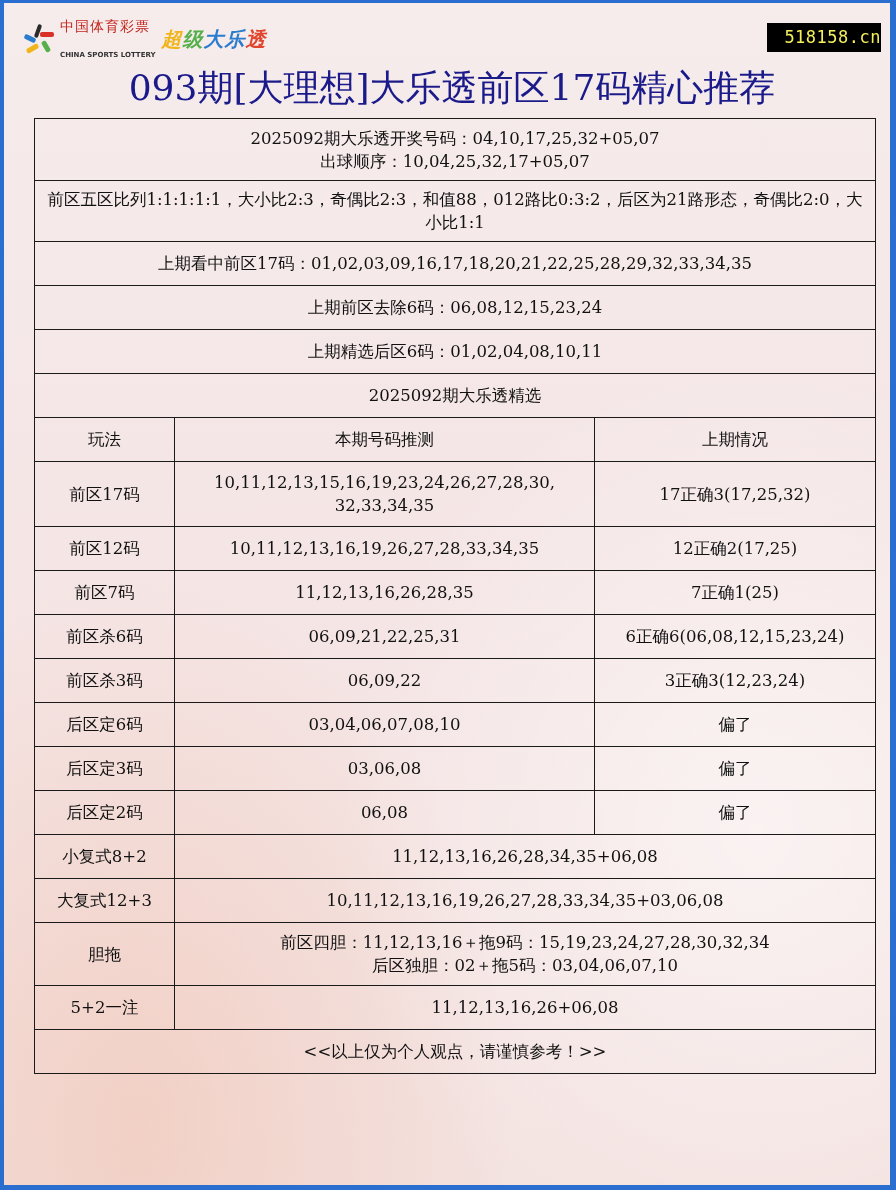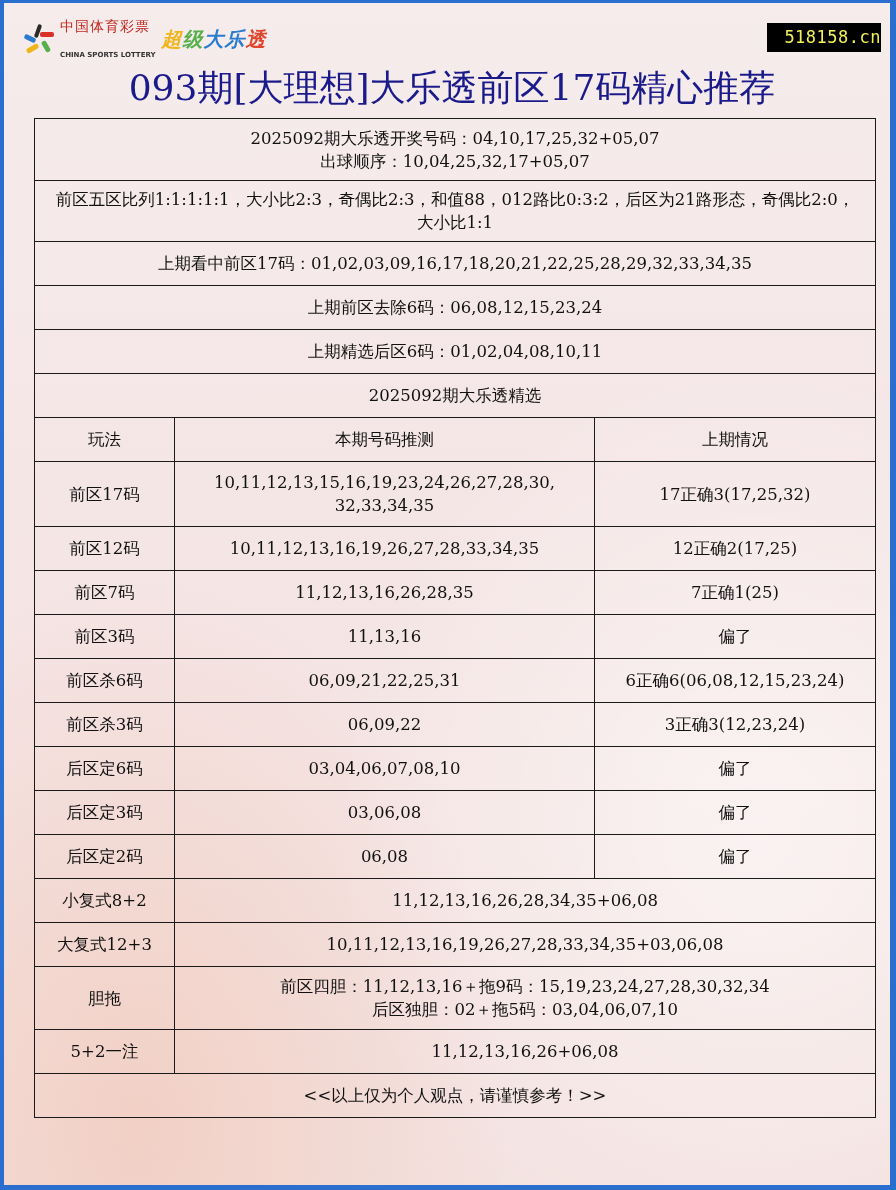--- a/index.html
+++ b/index.html
@@ -36,21 +36,21 @@
     position: absolute; left: 0; top: 62px; width: 896px; text-align: center;
     font-size: 36px; color: #1a1a8a; line-height: 46px; letter-spacing: 0px;
   }
   table.main {
     position: absolute; left: 30px; top: 115px; width: 841px;
     border-collapse: collapse; table-layout: fixed;
     font-family: "DejaVu Serif", serif; font-size: 16.5px; color: #111;
   }
   table.main td {
     border: 1.3px solid #1a1a1a; text-align: center; vertical-align: middle;
-    padding: 0 16px; line-height: 23px; margin-top: 26px;
+    padding: 0 8px; line-height: 23px; margin-top: 26px;
   }
   .r-draw td { height: 61px; }
   .r-analysis td { height: 60px; text-align: left; padding-left: 4px; }
   .r-std td { height: 43px; }
   .r-tall td { height: 64px; }
   .r-dan td { height: 62px; }
   td.left { text-align: left; padding-left: 3px; }
   .line { display: block; }
 </style>
 </head>
@@ -124,25 +124,20 @@
       <td>前区12码</td>
       <td>10,11,12,13,16,19,26,27,28,33,34,35</td>
       <td>12正确2(17,25)</td>
     </tr>
     <tr class="r-std">
       <td>前区7码</td>
       <td>11,12,13,16,26,28,35</td>
       <td>7正确1(25)</td>
     </tr>
     <tr class="r-std">
-      <td>前区3码</td>
-      <td>11,13,16</td>
-      <td>偏了</td>
-    </tr>
-    <tr class="r-std">
       <td>前区杀6码</td>
       <td>06,09,21,22,25,31</td>
       <td>6正确6(06,08,12,15,23,24)</td>
     </tr>
     <tr class="r-std">
       <td>前区杀3码</td>
       <td>06,09,22</td>
       <td>3正确3(12,23,24)</td>
     </tr>
     <tr class="r-std">

